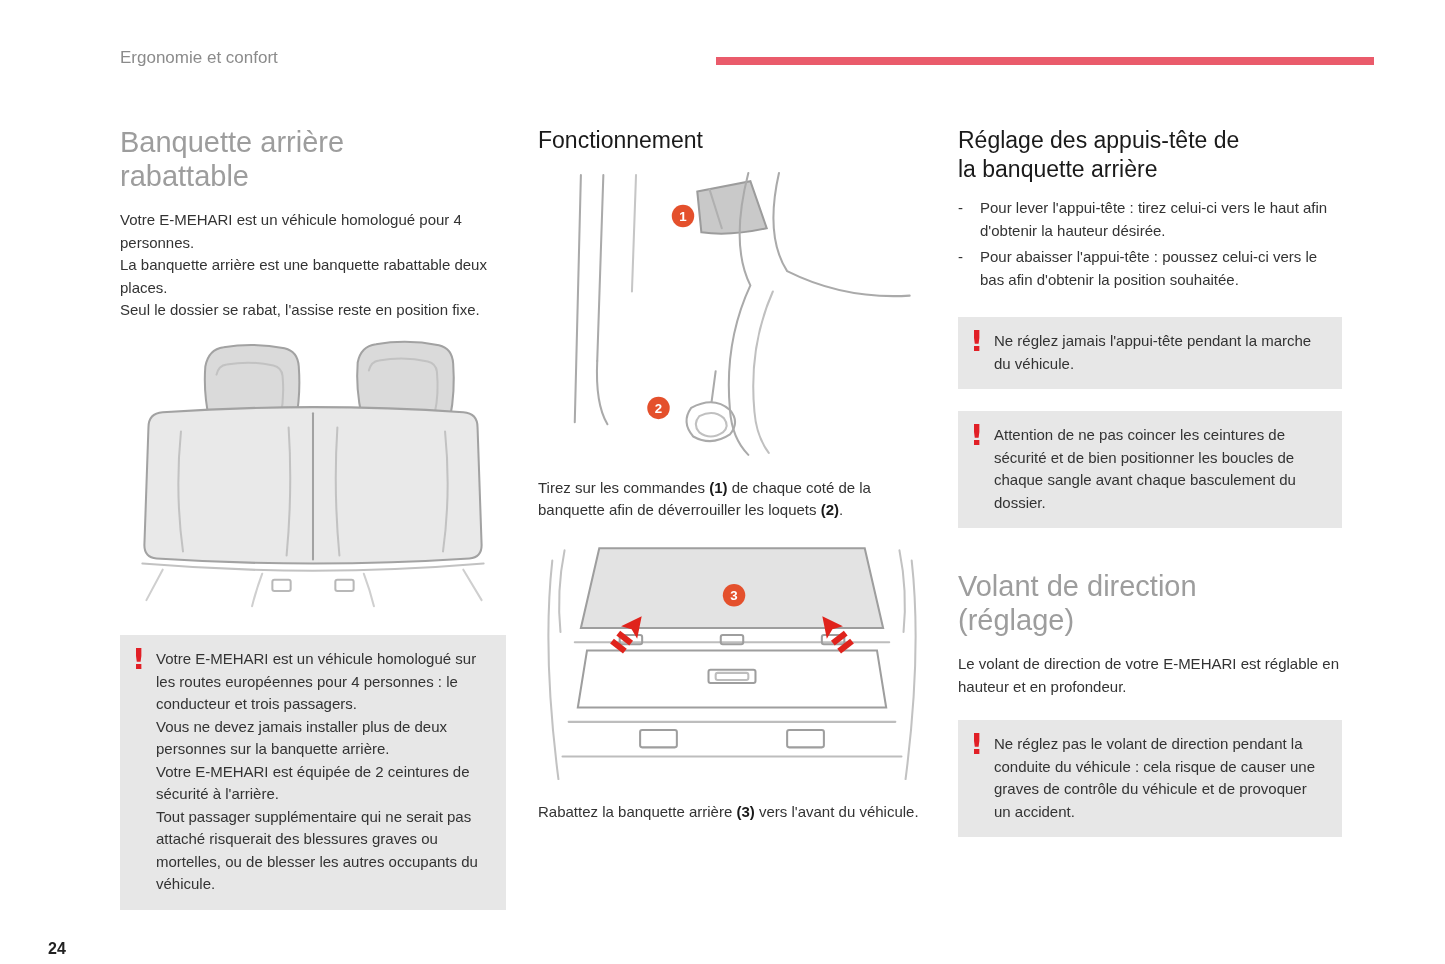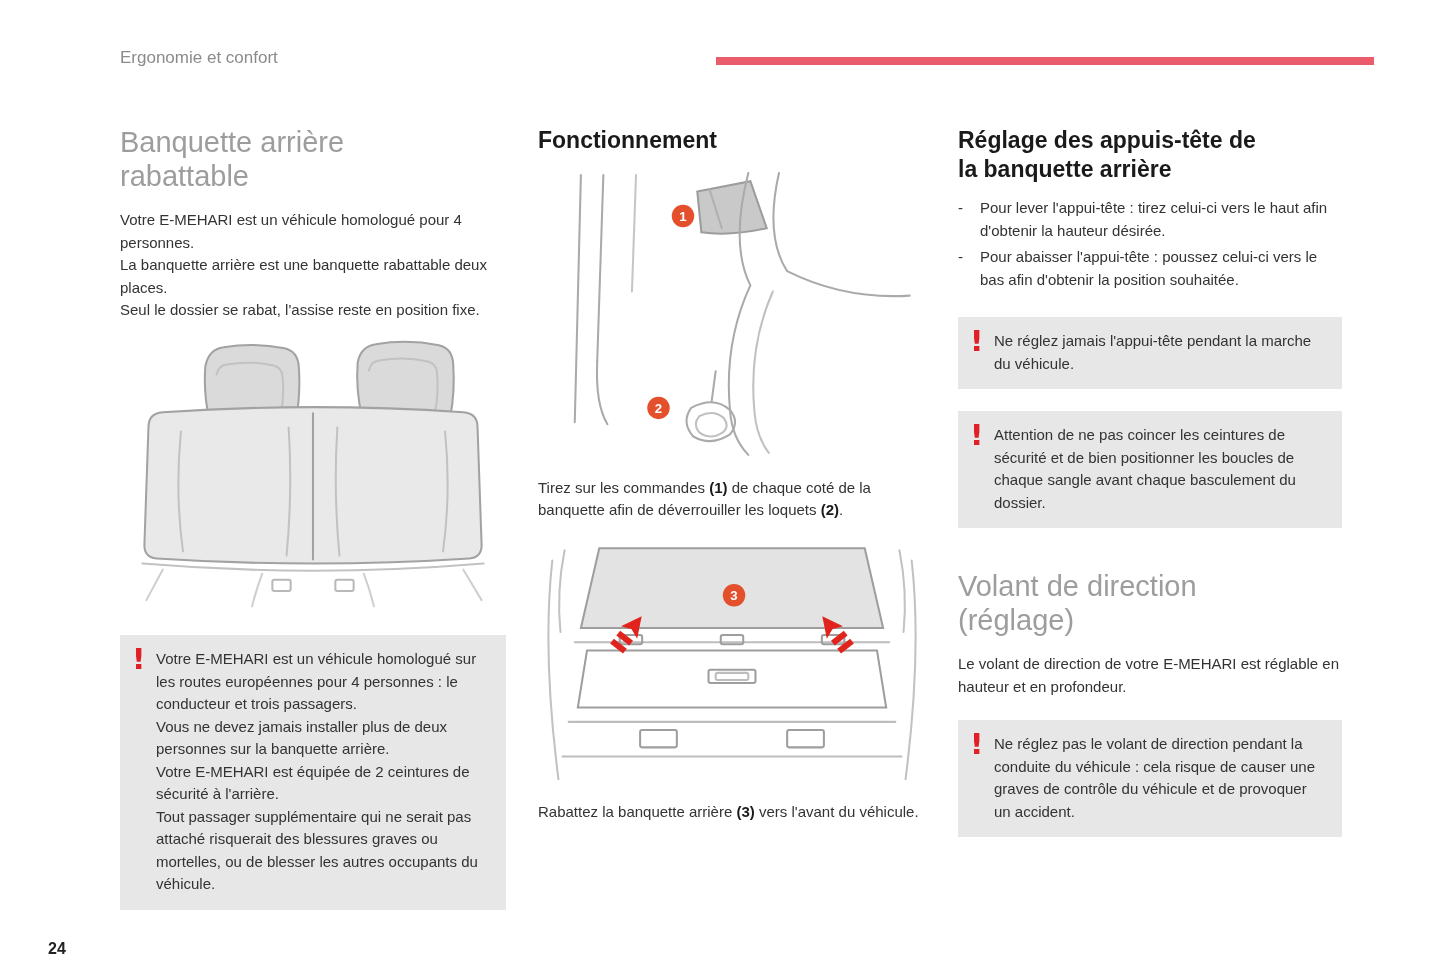--- a/index.html
+++ b/index.html
@@ -11,21 +11,21 @@
   .accent-bar { position:absolute; left:716px; top:57px; width:711px; height:8px; background:#ea5b6b; }
   .page-number { position:absolute; left:48px; top:940px; font-size:16px; font-weight:bold; color:#222; }
 
   .col { position:absolute; top:90px;margin-top:36px; }
   .col1 { left:120px; width:386px; }
   .col2 { left:538px; width:388px; }
   .col3 { left:958px; width:384px; }
 
   .pre { white-space:pre-line; }
   .title-gray { font-size:29px; font-weight:400; color:#9d9d9d; margin:0 0 16px; line-height:1.16; }
-  .title-black { font-size:23px; font-weight:700; color:#1a1a1a; margin:0 0 14px; line-height:1.24; }
+  .title-black { font-size:23px; font-weight:400; color:#1a1a1a; margin:0 0 14px; line-height:1.24; }
   .body { font-size:15px; line-height:1.5; color:#333; margin:0 0 12px; }
   .caption { margin:10px 0 12px; }
   .caption b { font-weight:700; color:#1a1a1a; }
 
   figure.fig { margin:6px 0 0; padding:0; }
   figure.fig svg { display:block; width:100%; height:auto; }
 
   .warning { position:relative; background:#e7e7e7; padding:13px 16px 14px 36px; margin:22px 0 0; }
   .warning .excl {
     position:absolute; left:12px; top:10px; color:#e11f26;

